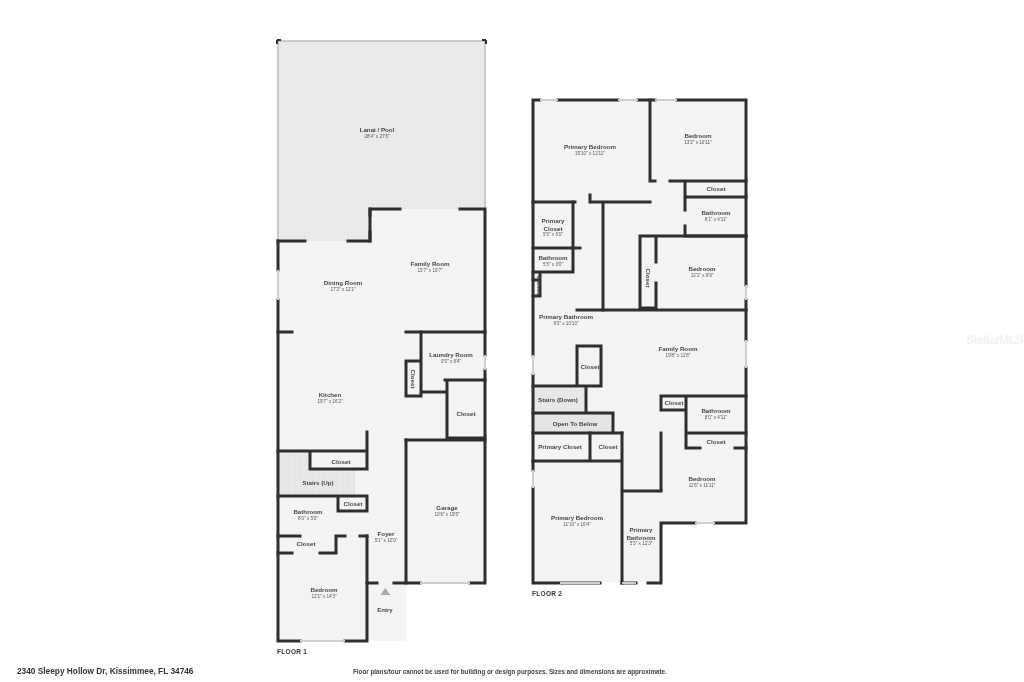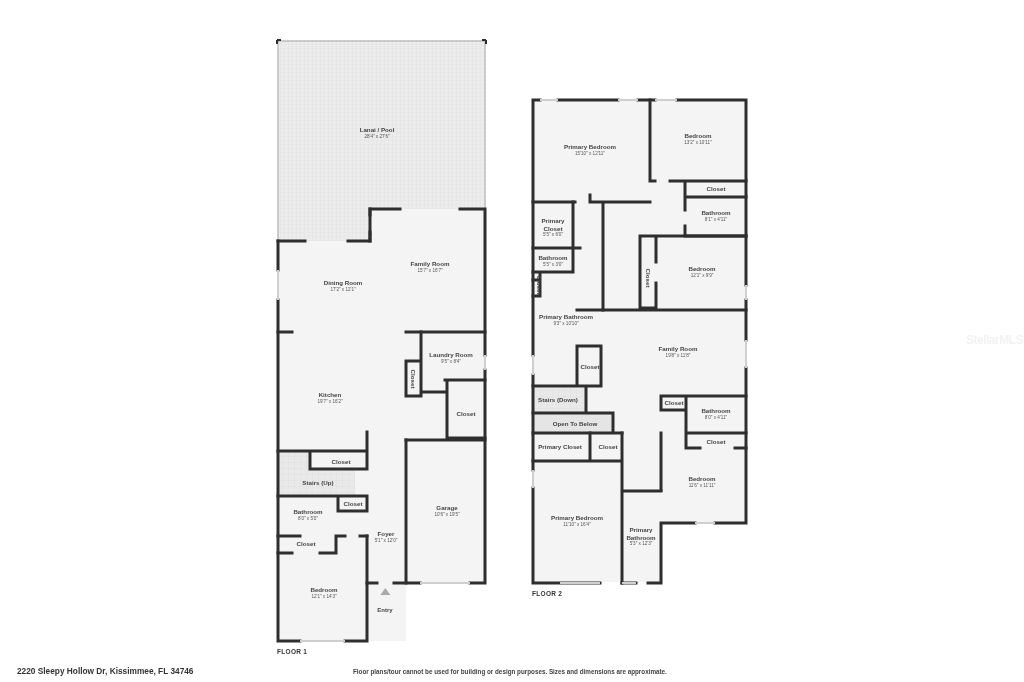--- a/index.html
+++ b/index.html
@@ -239,15 +239,15 @@
   <span class="n">Primary Bedroom</span>
   <span class="d">11'10" x 16'4"</span>
 </div>
 <div class="lbl" style="left:641px;top:536px">
   <span class="n" style="white-space:normal;width:34px">Primary Bathroom</span>
   <span class="d">5'3" x 12'3"</span>
 </div>
 
 <div class="floor-label" style="left:532px;top:590px">FLOOR 2</div>
 
-<div class="address">2220 Sleepy Hollow Dr, Kissimmee, FL 34746</div>
+<div class="address">2340 Sleepy Hollow Dr, Kissimmee, FL 34746</div>
 <div class="disclaimer">Floor plans/tour cannot be used for building or design purposes. Sizes and dimensions are approximate.</div>
 <div class="watermark">StellarMLS</div>
 
 </body></html>

